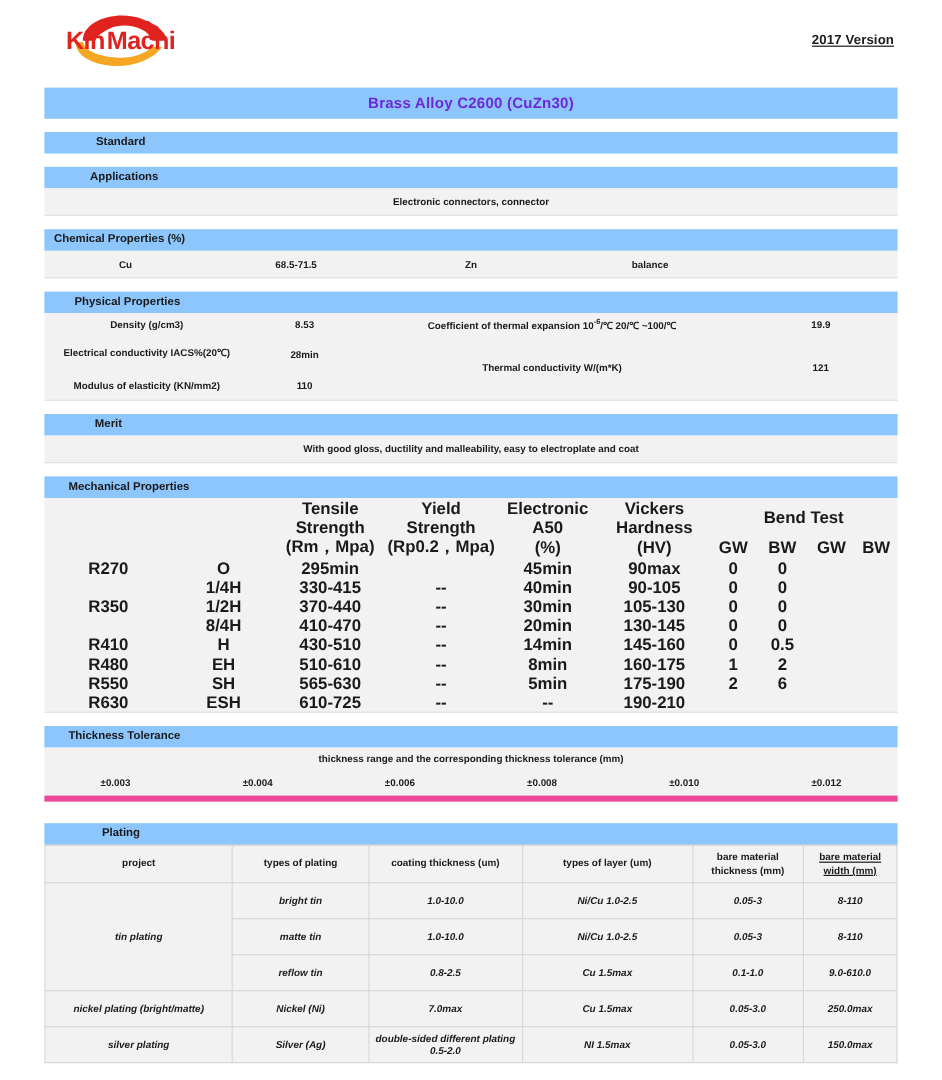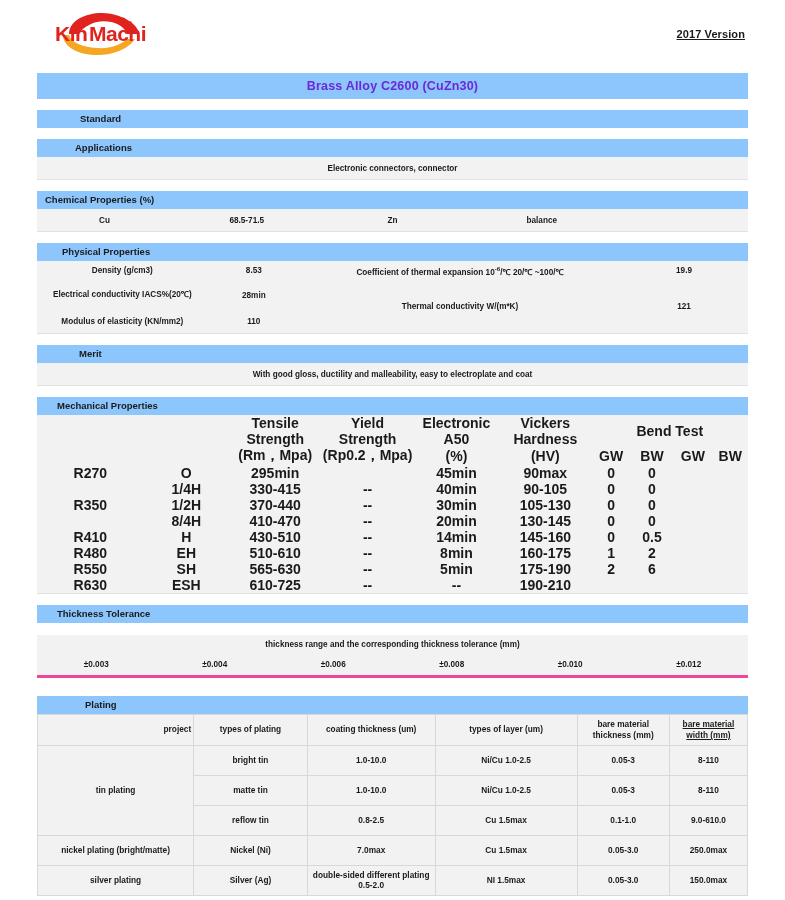--- a/index.html
+++ b/index.html
@@ -75,21 +75,21 @@
   
   .mech { background: #f2f2f2; border-bottom: 1px solid #e2e2e2; }
   .mech table { width: 100%; border-collapse: collapse; font-size: 14px; font-weight: bold; }
   .mech td { text-align: center; padding: 0; height: 14px; }
   .mech .hrow td { height: 15px; }
   .mech .hrow2 td { height: 15px; }
   .mech .urow td { height: 17px; }
   .mech .drow td { height: 14.2px; }
 
   
-  .tol { background: #f2f2f2; border-bottom: 3px solid #ec4899; margin-top: 12px; }
+  .tol { background: #f2f2f2; border-bottom: 5px solid #ec4899; }
   .tol table { width: 100%; border-collapse: collapse; font-size: 8.2px; font-weight: bold; }
   .tol td { text-align: center; height: 21px; }
   .tol .cap td { height: 19px; }
 
   .remark {
     margin: 9px 37px 0 37px;
     font-size: 8.1px;
     font-weight: bold;
     line-height: 1.25;
   }
@@ -97,21 +97,21 @@
   
   .plate { width: 100%; border-collapse: collapse; font-size: 8.3px; font-weight: bold; }
   .plate td {
     border: 1px solid #d8d8d8;
     background: #f2f2f2;
     text-align: center;
     padding: 4px 2px;
     line-height: 1.3;
   }
   .plate tr.hdr td { height: 30px; }
-  .plate tr.body td { height: 30px; }
+  .plate tr.body td { height: 30px; font-style: italic; }
 
   .sup { font-size: 6.2px; vertical-align: super; }
 </style>
 </head>
 <body>
 
 <div class="page">
 
   <div class="topbar">
     <div class="logo">
@@ -392,21 +392,21 @@
 
   <div style="height:18px"></div>
 
   <div class="block">
     <div class="sec-head">
       <span style="margin-left:48px">Plating</span>
     </div>
     <table class="plate">
       <thead>
         <tr class="hdr" id="plate-head">
-            <td style="width: 22%; text-align: right;">project</td>
+            <td style="width: 22%;">project</td>
             <td style="width: 16%;">types of plating</td>
             <td style="width: 18%;">coating thickness (um)</td>
             <td style="width: 20%;">types of layer (um)</td>
             <td style="width: 13%;">bare material thickness (mm)</td>
             <td style="width: 13%; text-decoration: underline;">bare material width (mm)</td>
           </tr>
       </thead>
       <tbody id="plate-body">
           <tr class="body">
             <td rowspan="3">tin plating</td>

